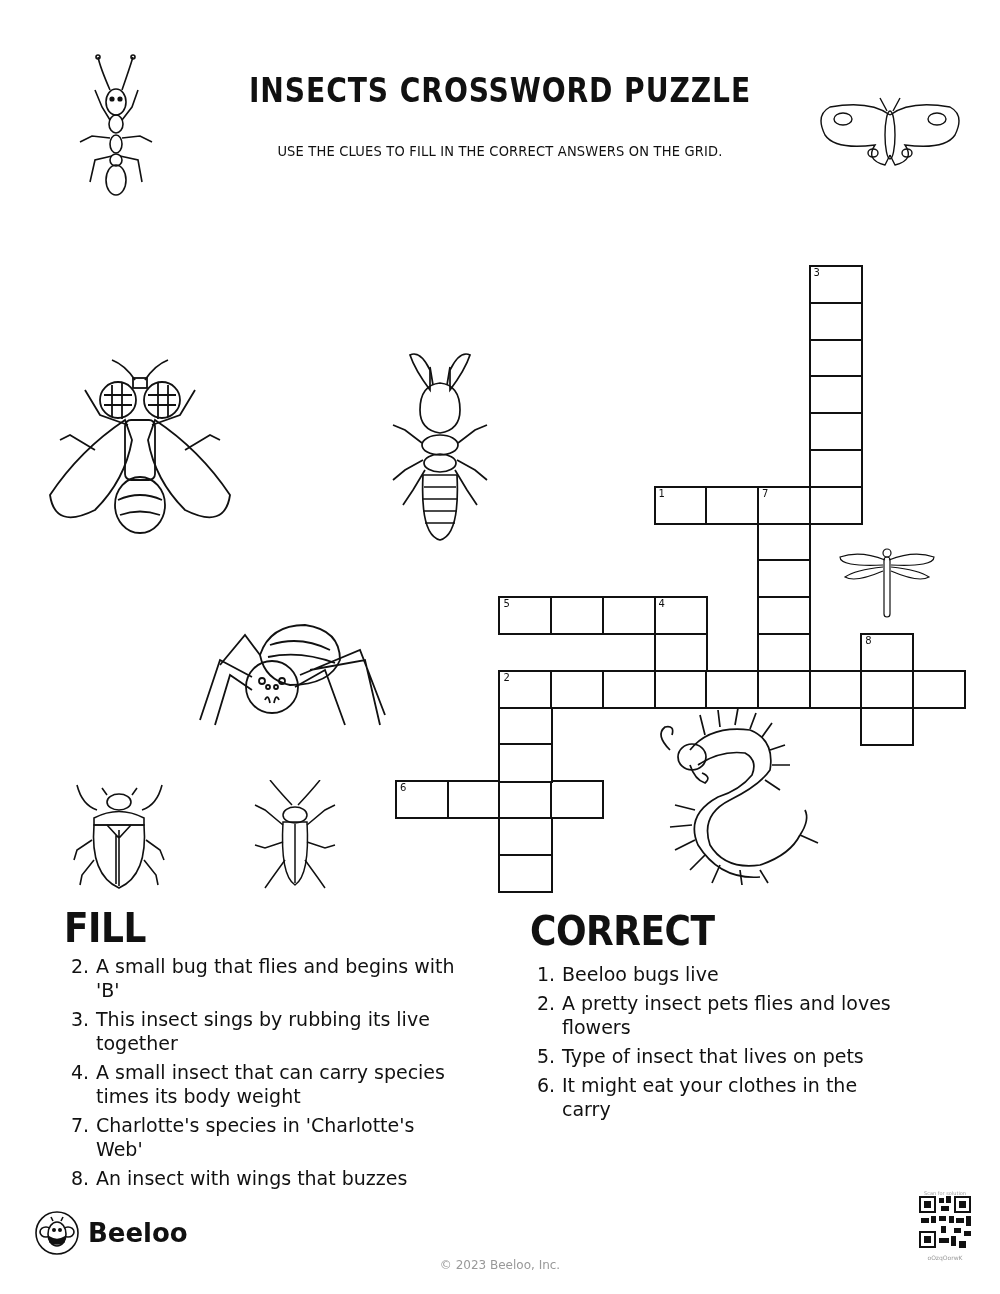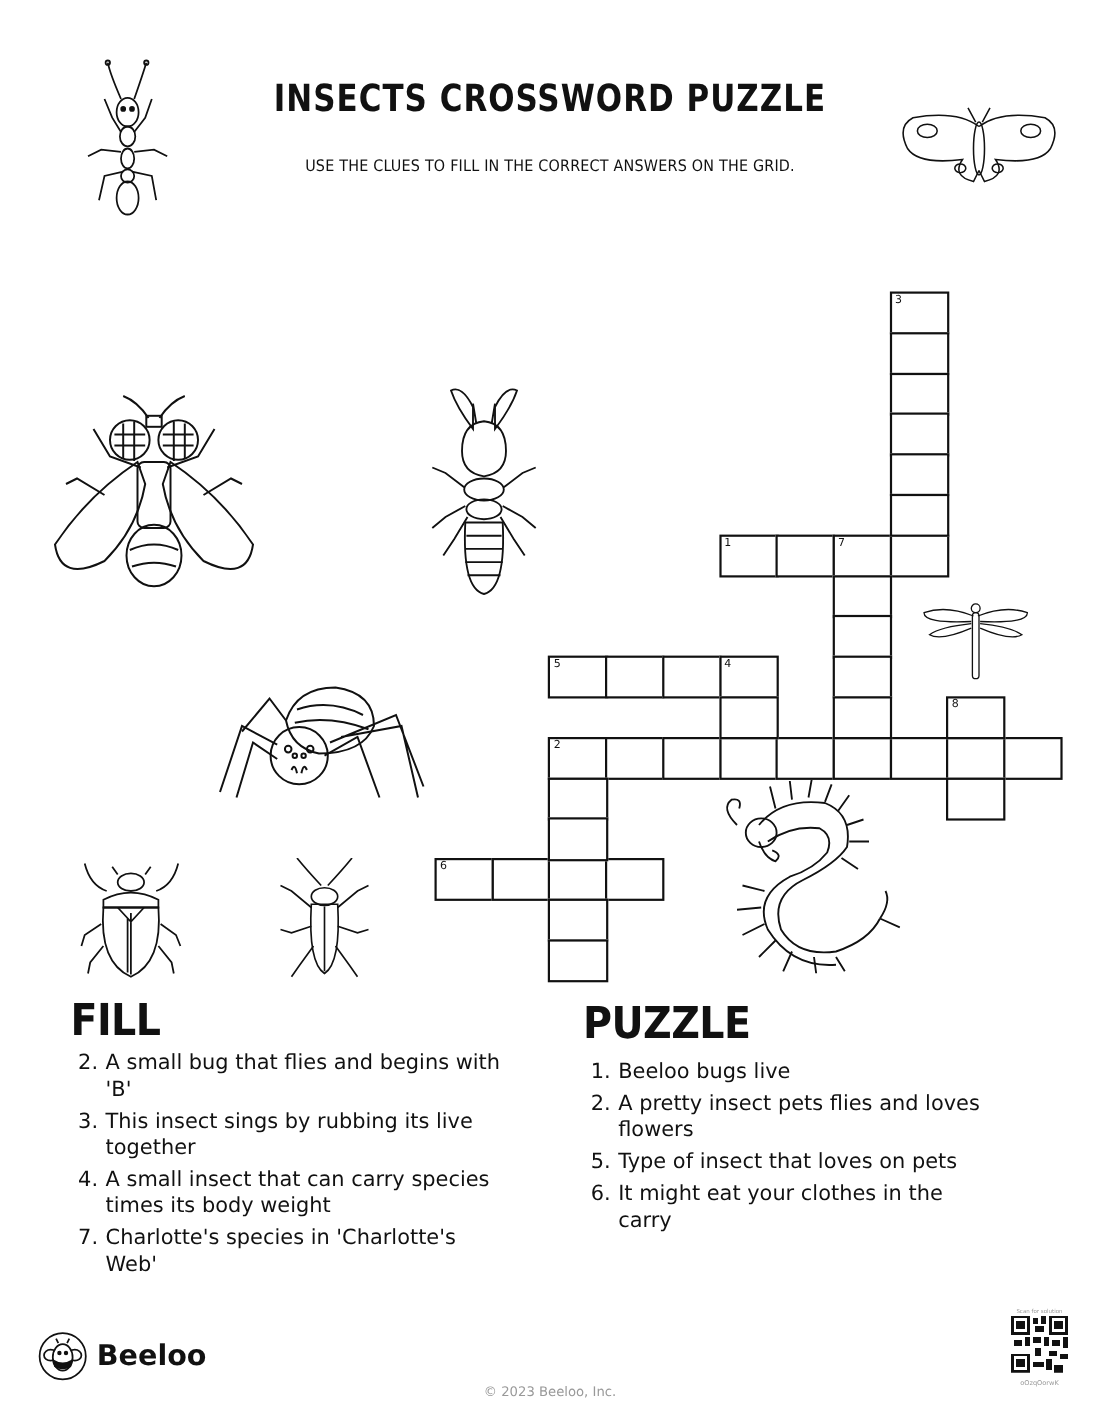--- a/index.html
+++ b/index.html
@@ -265,27 +265,28 @@
       <input maxlength="1" style="">
     </div>
   </div>
 
 <div class="clues-head" style="left:64px;top:905px;">FILL</div>
 <ol class="clue-list" style="left:64px;top:954px;width:400px;">
   <li><span class="n">2.</span><span>A small bug that flies and begins with 'B'</span></li>
   <li><span class="n">3.</span><span>This insect sings by rubbing its live together</span></li>
   <li><span class="n">4.</span><span>A small insect that can carry species times its body weight</span></li>
   <li><span class="n">7.</span><span>Charlotte's species in 'Charlotte's Web'</span></li>
+  <li><span class="n">8.</span><span>An insect with wings that buzzes</span></li>
 </ol>
 
-<div class="clues-head" style="left:530px;top:908px;">PUZZLE</div>
+<div class="clues-head" style="left:530px;top:908px;">CORRECT</div>
 <ol class="clue-list" style="left:530px;top:962px;width:380px;">
   <li><span class="n">1.</span><span>Beeloo bugs live</span></li>
   <li><span class="n">2.</span><span>A pretty insect pets flies and loves flowers</span></li>
-  <li><span class="n">5.</span><span>Type of insect that loves on pets</span></li>
+  <li><span class="n">5.</span><span>Type of insect that lives on pets</span></li>
   <li><span class="n">6.</span><span>It might eat your clothes in the carry</span></li>
 </ol>
 
 <div class="brand">
   <svg width="46" height="46" viewBox="0 0 46 46" fill="none" stroke="#111" stroke-width="1.6">
     <circle cx="23" cy="23" r="21"></circle>
     <ellipse cx="12" cy="22" rx="6" ry="5"></ellipse>
       <ellipse cx="34" cy="22" rx="6" ry="5"></ellipse>
     <ellipse cx="23" cy="24" rx="9" ry="12" fill="#fff"></ellipse>
     <path d="M15 27 Q23 32 31 27 L30 32 Q23 36 16 32 Z" fill="#111"></path>

